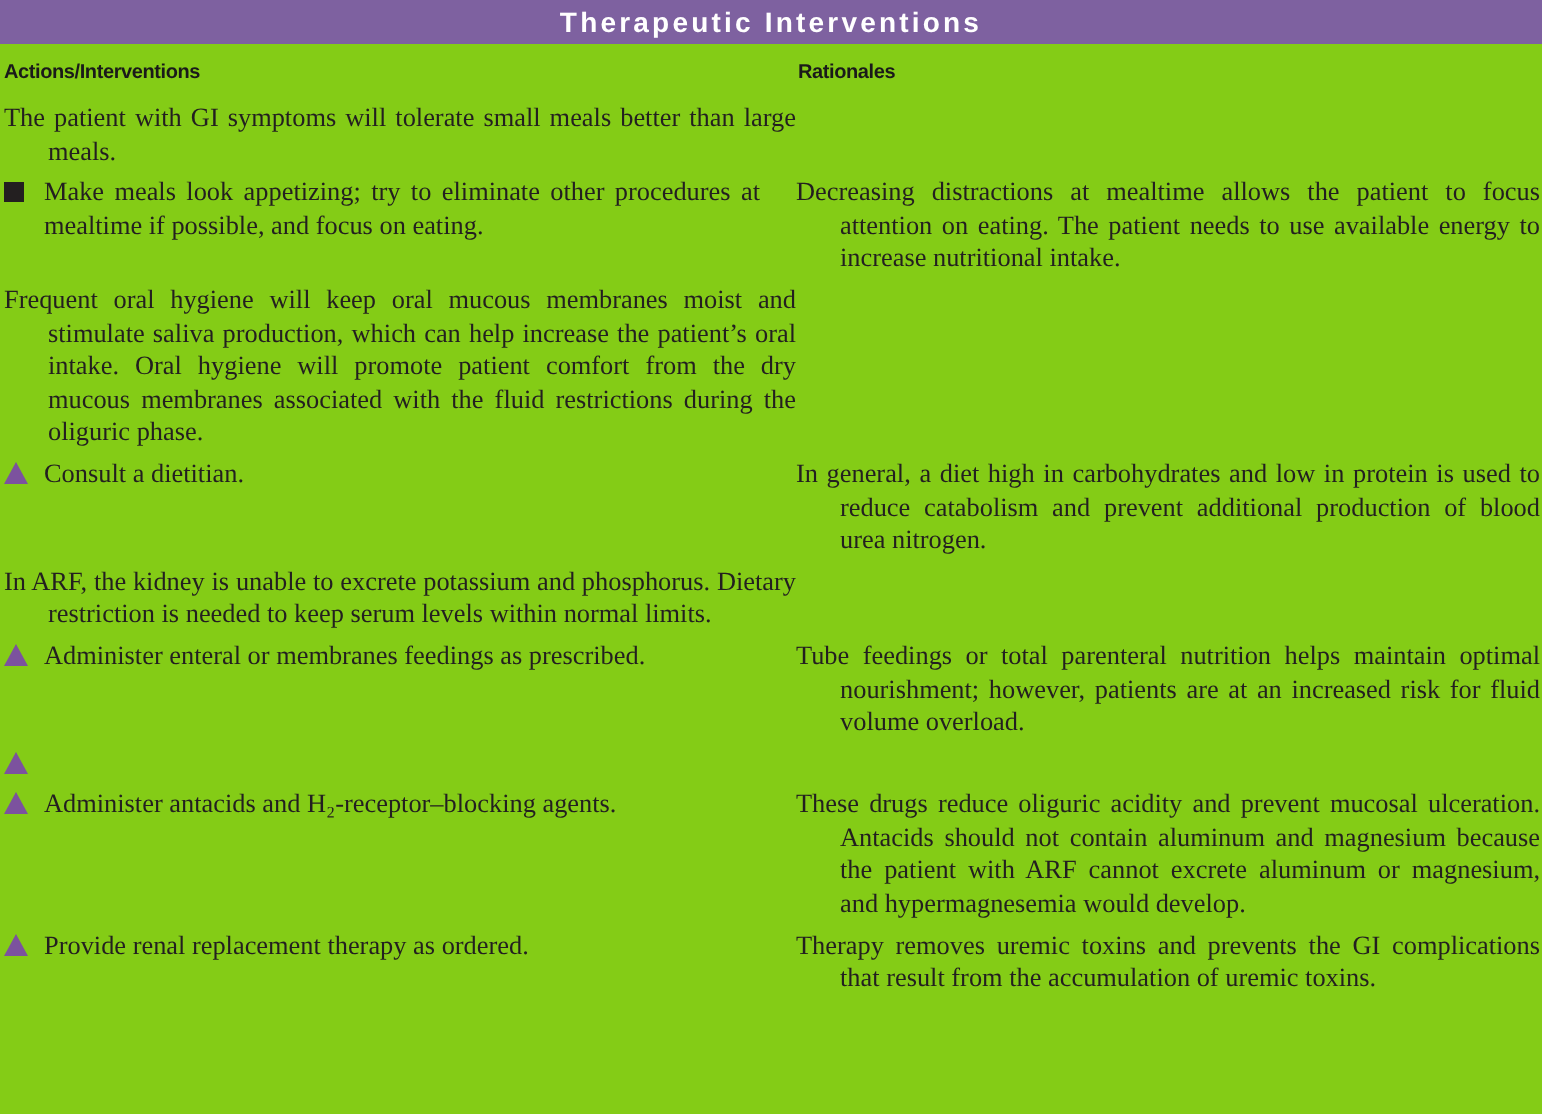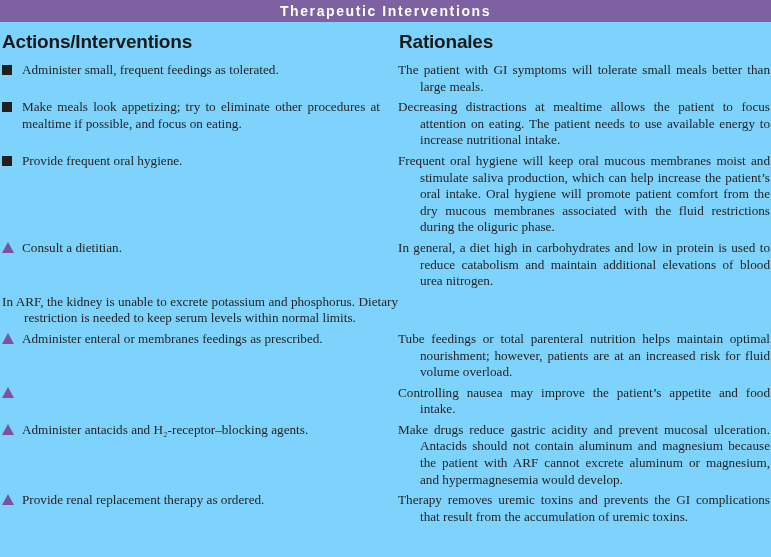--- a/index.html
+++ b/index.html
@@ -7,21 +7,21 @@
     --title-text: #ffffff;
     --body-text: #231f20;
     --bullet-square: #231f20;
     --bullet-triangle: #7c529e;
   }
   * { margin: 0; padding: 0; box-sizing: border-box; }
   html, body { background: #ffffff; }
   .page {
     width: 771px;
     height: 557px;
-    background: #7dd3fc;
+    background: #84cc16;
     position: relative;
     overflow: hidden;
     color: var(--body-text);
     font-family: "Liberation Serif", "DejaVu Serif", serif;
   }
   .title-bar {
     height: 22px;
     background: var(--header-bg);
     color: var(--title-text);
     text-align: center;
@@ -30,21 +30,21 @@
     font-size: 14px;
     line-height: 22px;
     letter-spacing: 1.6px;
   }
   .col-headers {
     display: grid;
     grid-template-columns: 397px 1fr;
     padding: 9px 2px 9px 2px;
     font-family: "Liberation Sans", "DejaVu Sans", sans-serif;
     font-weight: bold;
-    font-size: 19px;
+    font-size: 10px;
     letter-spacing: -0.2px;
     color: #1a1a1a;
   }
   .rows { padding: 0 1px 0 2px; }
   .row {
     display: grid;
     grid-template-columns: 396px 1fr;
     margin-bottom: 4px;
   }
   .cell {
@@ -87,56 +87,53 @@
     <span>Therapeutic Interventions</span>
   </header>
 
   <div class="col-headers">
     <div class="col-header">Actions/Interventions</div>
     <div class="col-header">Rationales</div>
   </div>
 
   <div class="rows" id="rows">
   <div class="row">
-    <div class="cell action"><span class="bullet square"></span><span class="action-text">Administer small, frequent feedings as tolerated.</span></div>
     <div class="cell rationale">The patient with GI symptoms will tolerate small meals better than large meals.</div>
   </div>
 
   <div class="row">
     <div class="cell action"><span class="bullet square"></span><span class="action-text">Make meals look appetizing; try to eliminate other procedures at mealtime if possible, and focus on eating.</span></div>
     <div class="cell rationale">Decreasing distractions at mealtime allows the patient to focus attention on eating. The patient needs to use available energy to increase nutritional intake.</div>
   </div>
 
   <div class="row">
-    <div class="cell action"><span class="bullet square"></span><span class="action-text">Provide frequent oral hygiene.</span></div>
     <div class="cell rationale">Frequent oral hygiene will keep oral mucous membranes moist and stimulate saliva production, which can help increase the patient’s oral intake. Oral hygiene will promote patient comfort from the dry mucous membranes associated with the fluid restrictions during the oliguric phase.</div>
   </div>
 
   <div class="row">
     <div class="cell action"><span class="bullet triangle"></span><span class="action-text">Consult a dietitian.</span></div>
-    <div class="cell rationale">In general, a diet high in carbohydrates and low in protein is used to reduce catabolism and maintain additional elevations of blood urea nitrogen.</div>
+    <div class="cell rationale">In general, a diet high in carbohydrates and low in protein is used to reduce catabolism and prevent additional production of blood urea nitrogen.</div>
   </div>
 
   <div class="row">
     <div class="cell rationale">In ARF, the kidney is unable to excrete potassium and phosphorus. Dietary restriction is needed to keep serum levels within normal limits.</div>
   </div>
 
   <div class="row">
     <div class="cell action"><span class="bullet triangle"></span><span class="action-text">Administer enteral or membranes feedings as prescribed.</span></div>
     <div class="cell rationale">Tube feedings or total parenteral nutrition helps maintain optimal nourishment; however, patients are at an increased risk for fluid volume overload.</div>
   </div>
 
   <div class="row">
     <div class="cell action"><span class="bullet triangle"></span></div>
-    <div class="cell rationale">Controlling nausea may improve the patient’s appetite and food intake.</div>
   </div>
 
   <div class="row">
     <div class="cell action"><span class="bullet triangle"></span><span class="action-text">Administer antacids and H₂-receptor–blocking agents.</span></div>
-    <div class="cell rationale">Make drugs reduce gastric acidity and prevent mucosal ulceration. Antacids should not contain aluminum and magnesium because the patient with ARF cannot excrete aluminum or magnesium, and hypermagnesemia would develop.</div>
+    <div class="cell rationale">These drugs reduce oliguric acidity and prevent mucosal ulceration. Antacids should not contain aluminum and magnesium because the patient with ARF cannot excrete aluminum or magnesium, and hypermagnesemia would develop.</div>
   </div>
 
   <div class="row">
     <div class="cell action"><span class="bullet triangle"></span><span class="action-text">Provide renal replacement therapy as ordered.</span></div>
     <div class="cell rationale">Therapy removes uremic toxins and prevents the GI complications that result from the accumulation of uremic toxins.</div>
   </div>
 </div>
 </div>
 
 </body></html>

